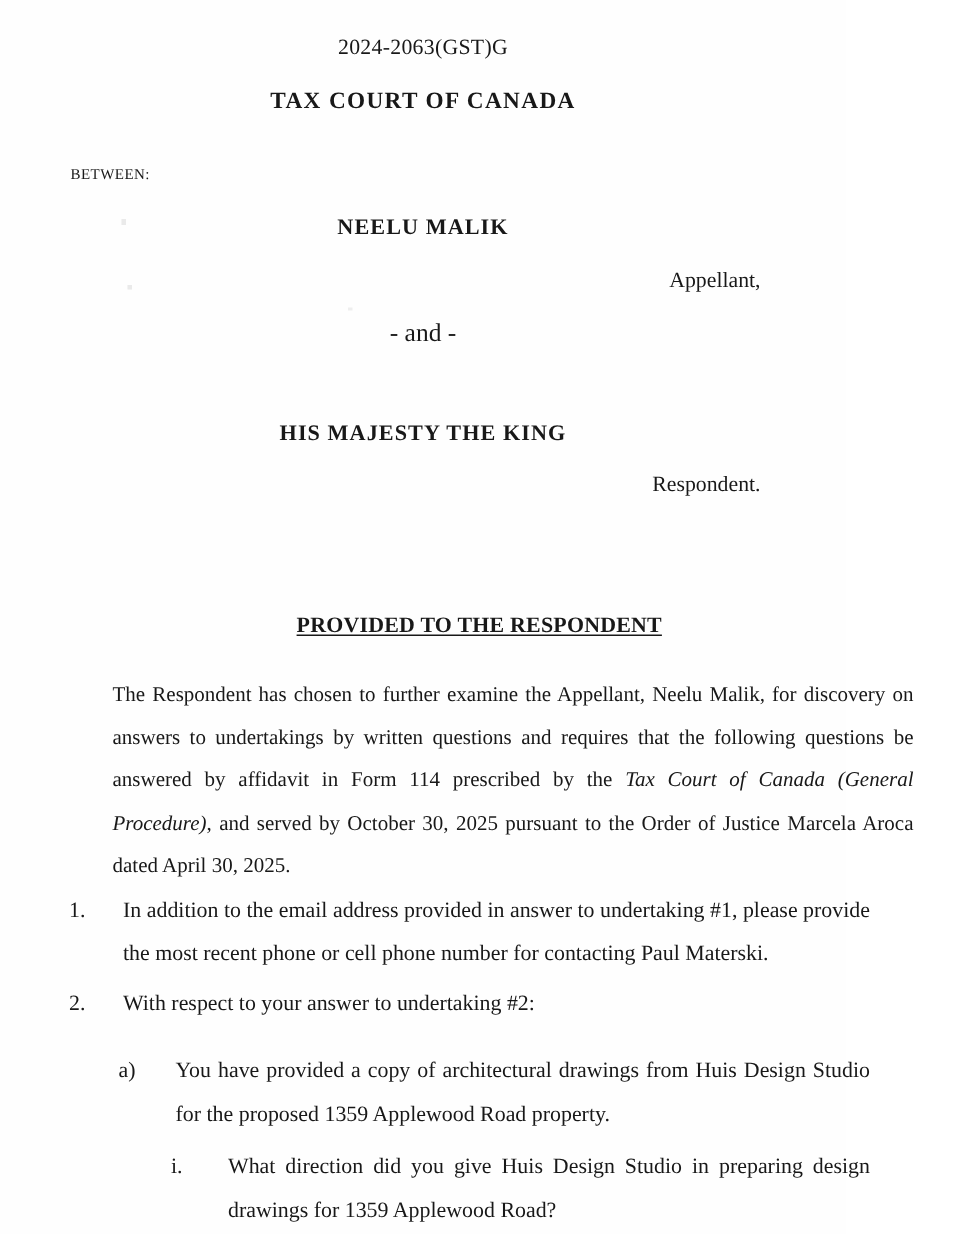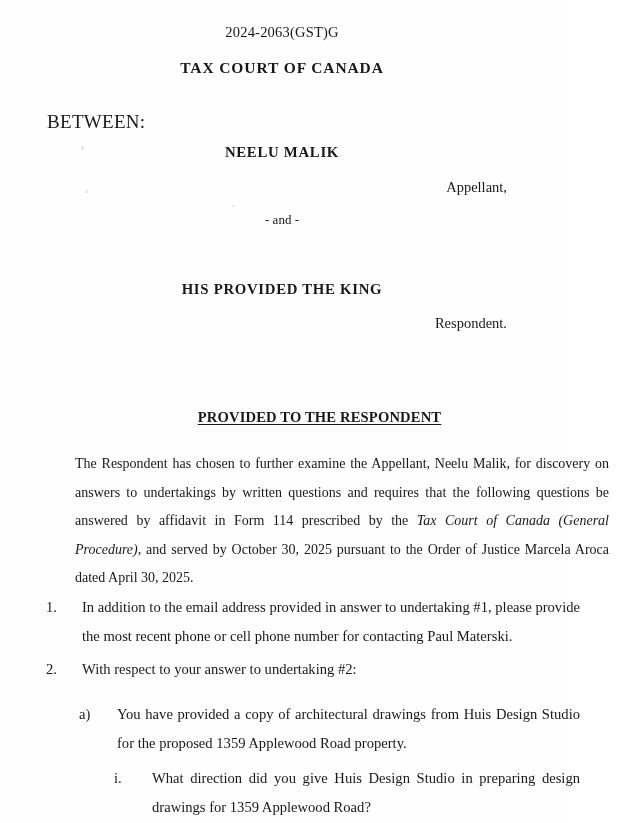--- a/index.html
+++ b/index.html
@@ -50,21 +50,21 @@
     text-align: center;
     font-size: 15.5px;
     font-weight: bold;
     letter-spacing: .9px;
   }
 
   .between {
     position: absolute;
     top: 111px;
     left: 47px;
-    font-size: 19px;
+    font-size: 10px;
     letter-spacing: .3px;
     text-align: right;
   }
 
   .party {
     position: absolute;
     left: 0; right: 0;
     text-align: center;
     font-weight: bold;
     font-size: 14.8px;
@@ -79,21 +79,21 @@
     font-size: 14.5px;
   }
   .role.appellant-role { top: 179px; margin-left: 38px; }
   .role.respondent-role { top: 315px; }
 
   .andline {
     position: absolute;
     top: 212px;
     left: 0; right: 0;
     text-align: center;
-    font-size: 13px;
+    font-size: 17px;
   }
 
   .doctitle {
     position: absolute;
     top: 387px;
     left: 60px;
     width: 519px;
     text-align: center;
     font-weight: bold;
     font-size: 14.6px;
@@ -166,21 +166,21 @@
   <div class="court">TAX COURT OF CANADA</div>
 
   <div class="between">BETWEEN:</div>
 
   <div class="party appellant-name">NEELU MALIK</div>
 
   <div class="role appellant-role">Appellant,</div>
 
   <div class="andline">- and -</div>
 
-  <div class="party respondent-name">HIS PROVIDED THE KING</div>
+  <div class="party respondent-name">HIS MAJESTY THE KING</div>
 
   <div class="role respondent-role">Respondent.</div>
 
   <div class="doctitle">
     <br>
     <span class="tline">PROVIDED TO THE RESPONDENT</span>
   </div>
 
   <div class="body-block"><span>The Respondent has chosen to further examine the Appellant, Neelu Malik, for discovery on answers to undertakings by written questions and requires that the following questions be answered by affidavit in Form 114 prescribed by the </span><i>Tax Court of Canada (General Procedure)</i><span>, and served by October 30, 2025 pursuant to the Order of Justice Marcela Aroca dated April 30, 2025.</span></div>
 

